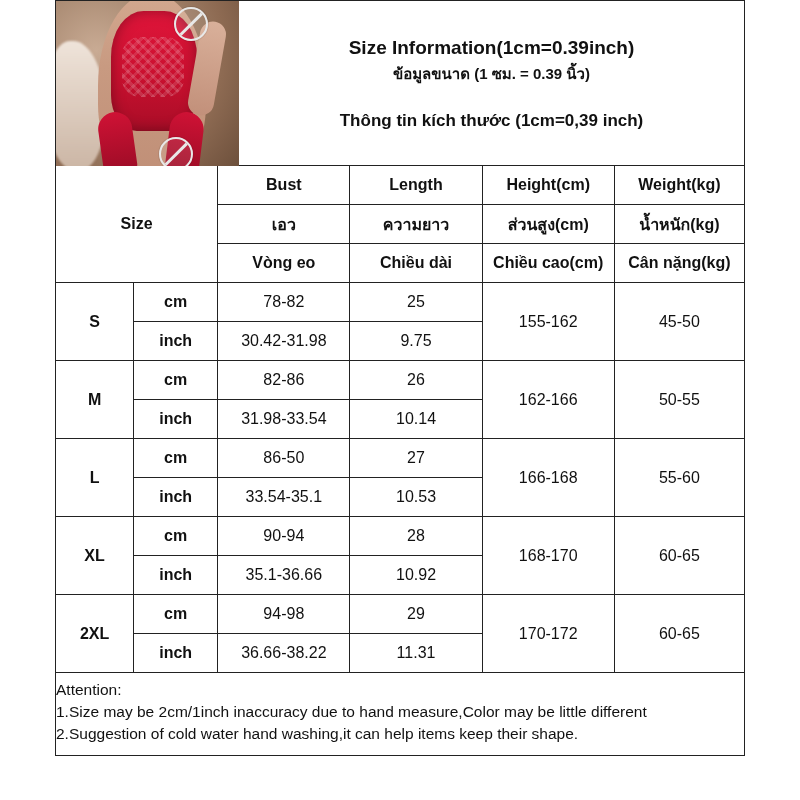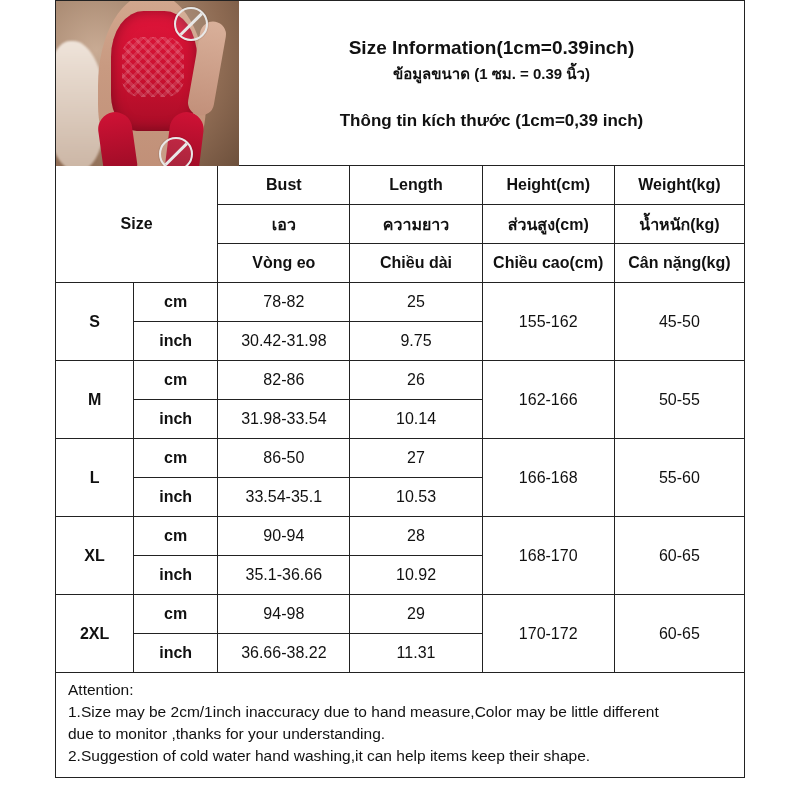--- a/index.html
+++ b/index.html
@@ -190,21 +190,21 @@
   col.c3 { width: 132px; }
   col.c4 { width: 132px; }
   col.c5 { width: 132px; }
   col.c6 { width: 130px; }
 
   
   .attention {
     border: 1px solid #222;
     border-top: none;
     box-sizing: border-box;
-    padding: 6px 8px 10px 12px;
+    padding: 6px 8px 10px 0;
     font-size: 15.5px;
     line-height: 1.42;
   }
   .attention p { margin: 0; }
 </style>
 </head>
 <body>
 
 <div class="sheet">
 
@@ -329,17 +329,16 @@
         <td class="unit">inch</td>
         <td>36.66-38.22</td>
         <td>11.31</td>
       </tr>
     </tbody>
   </table>
 
   <div class="attention">
     <p>Attention:</p>
     <p>1.Size may be 2cm/1inch inaccuracy due to hand measure,Color may be little different</p>
-    <p>due to monitor ,thanks for your understanding.</p>
     <p>2.Suggestion of cold water hand washing,it can help items keep their shape.</p>
   </div>
 
 </div>
 
 </body></html>

